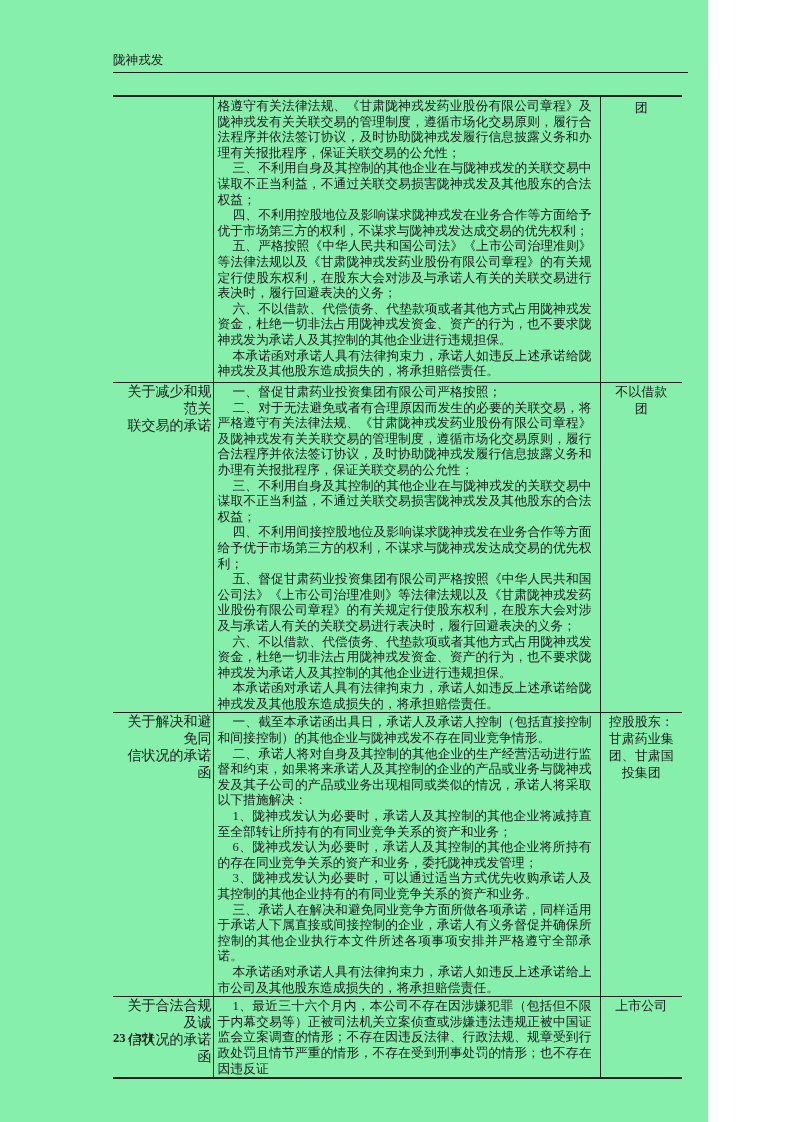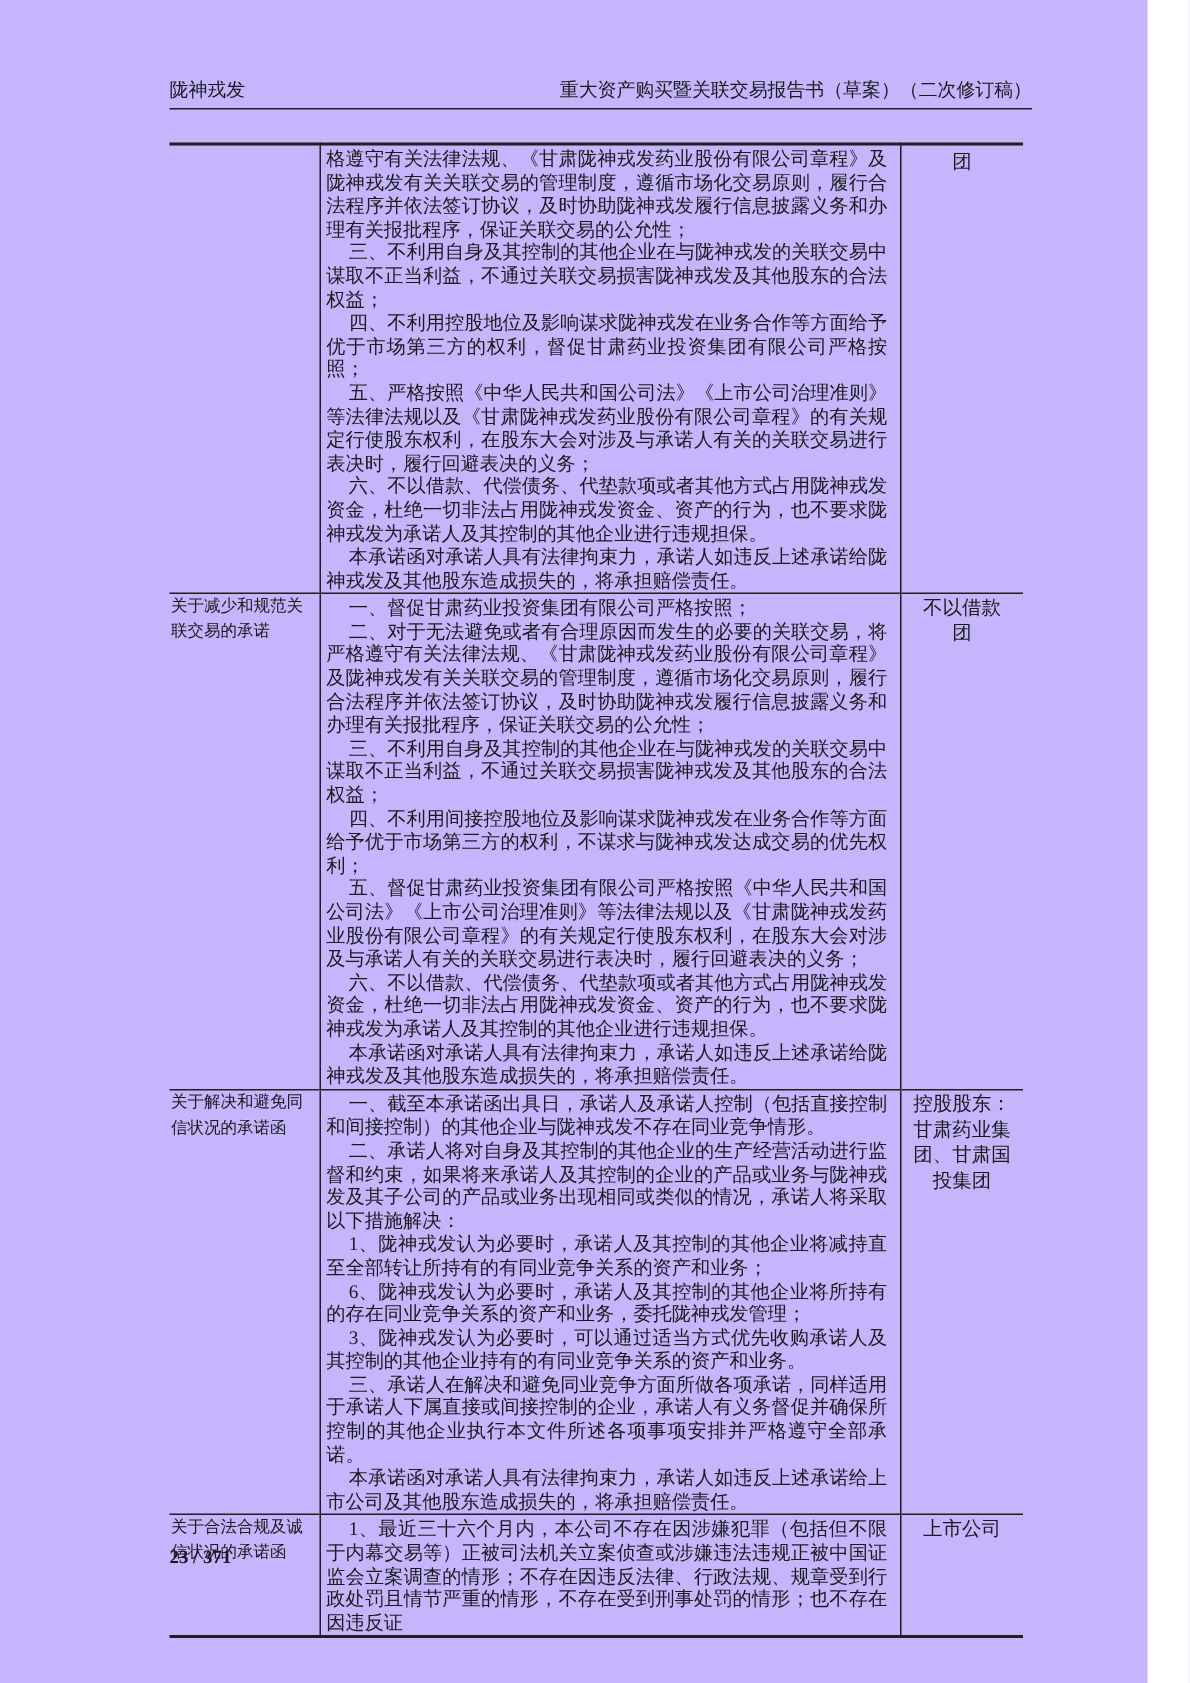--- a/index.html
+++ b/index.html
@@ -2,23 +2,23 @@
 <html><head>
 <meta charset="utf-8">
 <style>
   html, body {
     margin: 0;
     padding: 0;
     background: #ffffff;
   }
   .page {
     position: relative;
-    width: 765px;
+    width: 708px;
     height: 1122px;
-    background: #c4b5fd;
+    background: #86efac;
     font-family: "Liberation Serif", "DejaVu Serif", serif;
     color: #1a1a1a;
     overflow: hidden;
   }
   
   .header {
     position: absolute;
     left: 113px;
     top: 53px;
     width: 575px;
@@ -42,23 +42,23 @@
     border-bottom: 2.5px solid #1f1f1f;
   }
   table.commitments td {
     overflow: hidden;
     vertical-align: top;
   }
   tr.commit-row + tr.commit-row td {
     border-top: 1px solid #1f1f1f;
   }
   td.c-label {
-    text-align: left;
+    text-align: right;
     vertical-align: middle;
-    font-size: 11px;
+    font-size: 14px;
     line-height: 17px;
     padding: 0 1px;
   }
   td.c-body {
     border-left: 1px solid #1f1f1f;
     border-right: 1px solid #1f1f1f;
     padding: 2px 8px 0 4px;
     font-size: 12.8px;
     line-height: 15.6px;
   }
@@ -96,39 +96,38 @@
     line-height: 15px;
   }
 </style>
 </head>
 <body>
 
 <div class="page">
 
   <div class="header">
     <span>陇神戎发</span>
-    <span>重大资产购买暨关联交易报告书（草案）（二次修订稿）</span>
   </div>
 
   <table class="commitments">
     <colgroup>
       <col style="width:100px">
       <col style="width:387px">
       <col style="width:82px">
     </colgroup>
     <tbody>
         <tr class="commit-row r1 party-top">
       <td class="c-label">
         <div></div>
       </td>
       <td class="c-body">
         <div>
               <p class="noindent">格遵守有关法律法规、《甘肃陇神戎发药业股份有限公司章程》及陇神戎发有关关联交易的管理制度，遵循市场化交易原则，履行合法程序并依法签订协议，及时协助陇神戎发履行信息披露义务和办理有关报批程序，保证关联交易的公允性；</p>
               <p>三、不利用自身及其控制的其他企业在与陇神戎发的关联交易中谋取不正当利益，不通过关联交易损害陇神戎发及其他股东的合法权益；</p>
-              <p>四、不利用控股地位及影响谋求陇神戎发在业务合作等方面给予优于市场第三方的权利，督促甘肃药业投资集团有限公司严格按照；</p>
+              <p>四、不利用控股地位及影响谋求陇神戎发在业务合作等方面给予优于市场第三方的权利，不谋求与陇神戎发达成交易的优先权利；</p>
               <p>五、严格按照《中华人民共和国公司法》《上市公司治理准则》等法律法规以及《甘肃陇神戎发药业股份有限公司章程》的有关规定行使股东权利，在股东大会对涉及与承诺人有关的关联交易进行表决时，履行回避表决的义务；</p>
               <p>六、不以借款、代偿债务、代垫款项或者其他方式占用陇神戎发资金，杜绝一切非法占用陇神戎发资金、资产的行为，也不要求陇神戎发为承诺人及其控制的其他企业进行违规担保。</p>
               <p>本承诺函对承诺人具有法律拘束力，承诺人如违反上述承诺给陇神戎发及其他股东造成损失的，将承担赔偿责任。</p>
             </div>
       </td>
       <td class="c-party">
         <div>
               <div>团</div>
             </div>
       </td>

